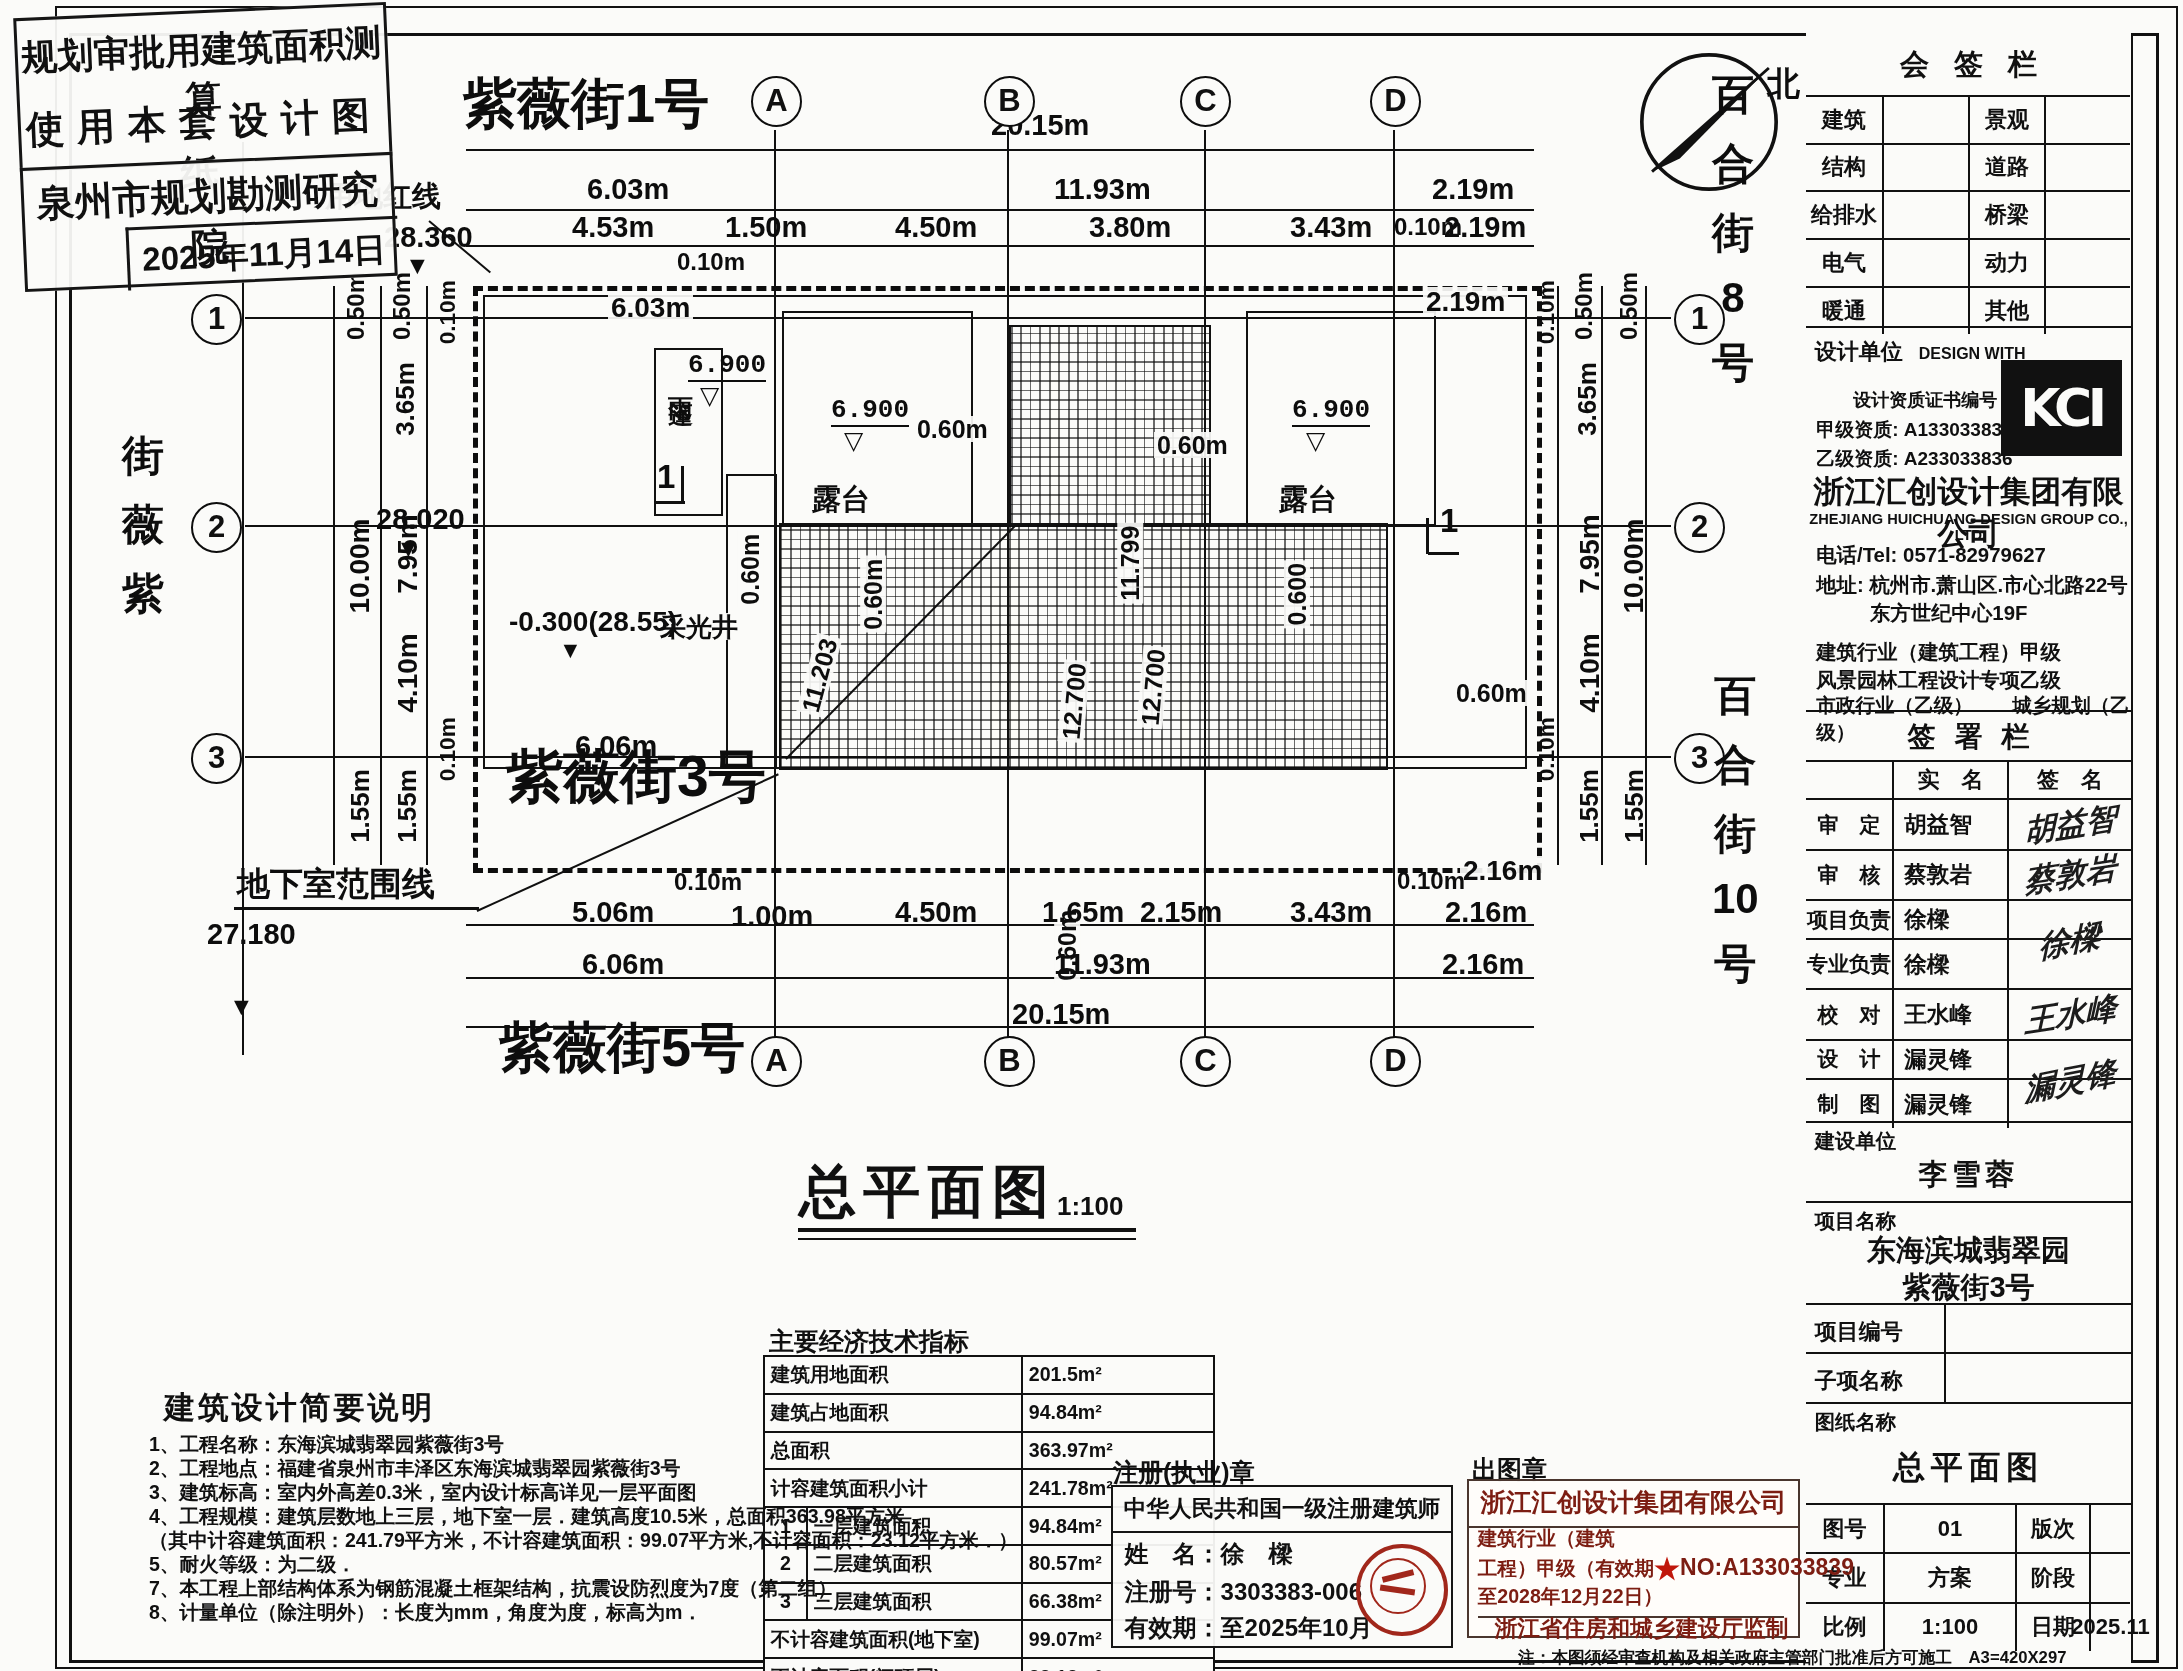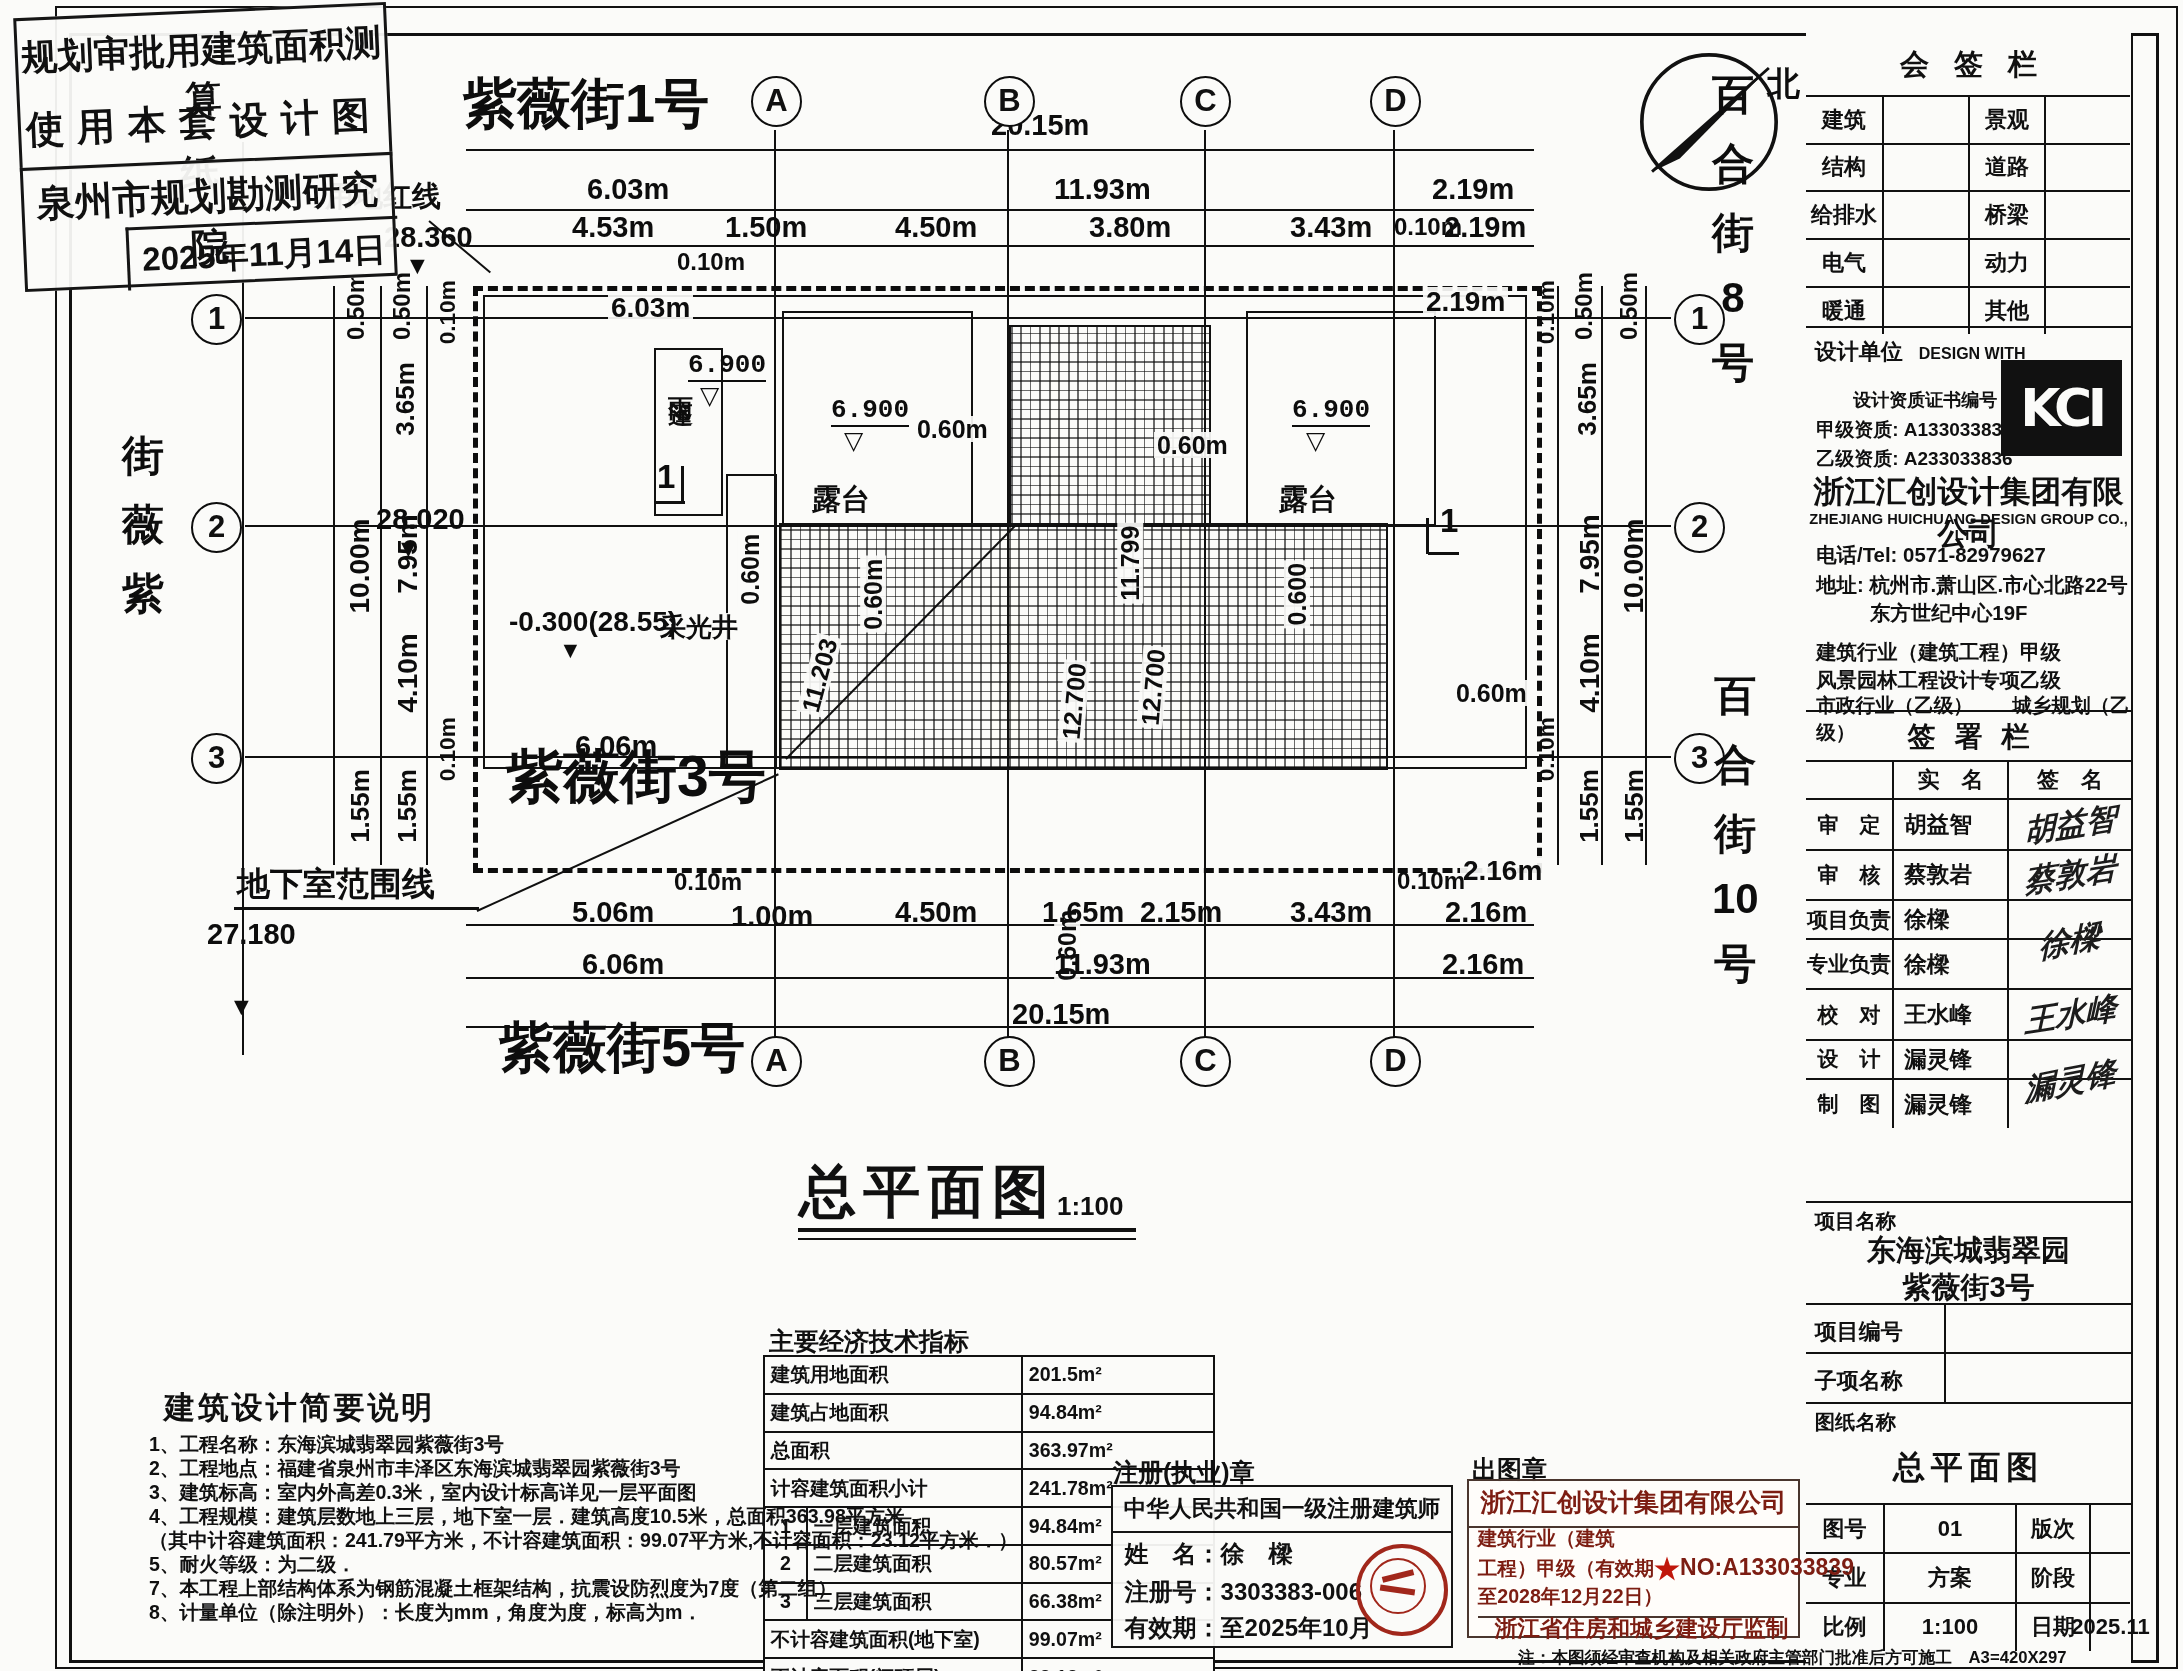--- a/index.html
+++ b/index.html
@@ -414,20 +414,24 @@
           <div style="font-size: 22.6px; justify-content: flex-start; padding-left: 10.2px;">漏灵锋</div>
           <div></div>
           <div style="font-size: 21px;">制　图</div>
           <div style="font-size: 22.6px; justify-content: flex-start; padding-left: 10.2px;">漏灵锋</div>
           <div>
             <div class="sig sigup">漏灵锋</div>
           </div>
         </div>
     </div>
 
+    <div class="sec" style="top:1088px;height:80px;">
+      <div class="abs b" style="left:8.7px;top:4.4px;font-size:20.4px;">建设单位</div>
+      <div class="abs b" style="left:0;top:32px;width:100%;text-align:center;font-size:29px;letter-spacing:4.4px;">李雪蓉</div>
+    </div>
 
     <div class="sec" style="top:1168px;height:102px;">
       <div class="abs b" style="left:8.7px;top:4.4px;font-size:20.4px;">项目名称</div>
       <div class="abs b" style="left:0;top:28px;width:100%;text-align:center;font-size:29px;">东海滨城翡翠园</div>
       <div class="abs b" style="left:0;top:65px;width:100%;text-align:center;font-size:29px;">紫薇街3号</div>
     </div>
 
     <div class="sec" style="top:1270px;height:49px;">
       <div class="abs b" style="left:8.7px;top:11.6px;font-size:22px;">项目编号</div>
       <div class="ln" style="left:138px;top:0;width:2.2px;height:49px;"></div>

